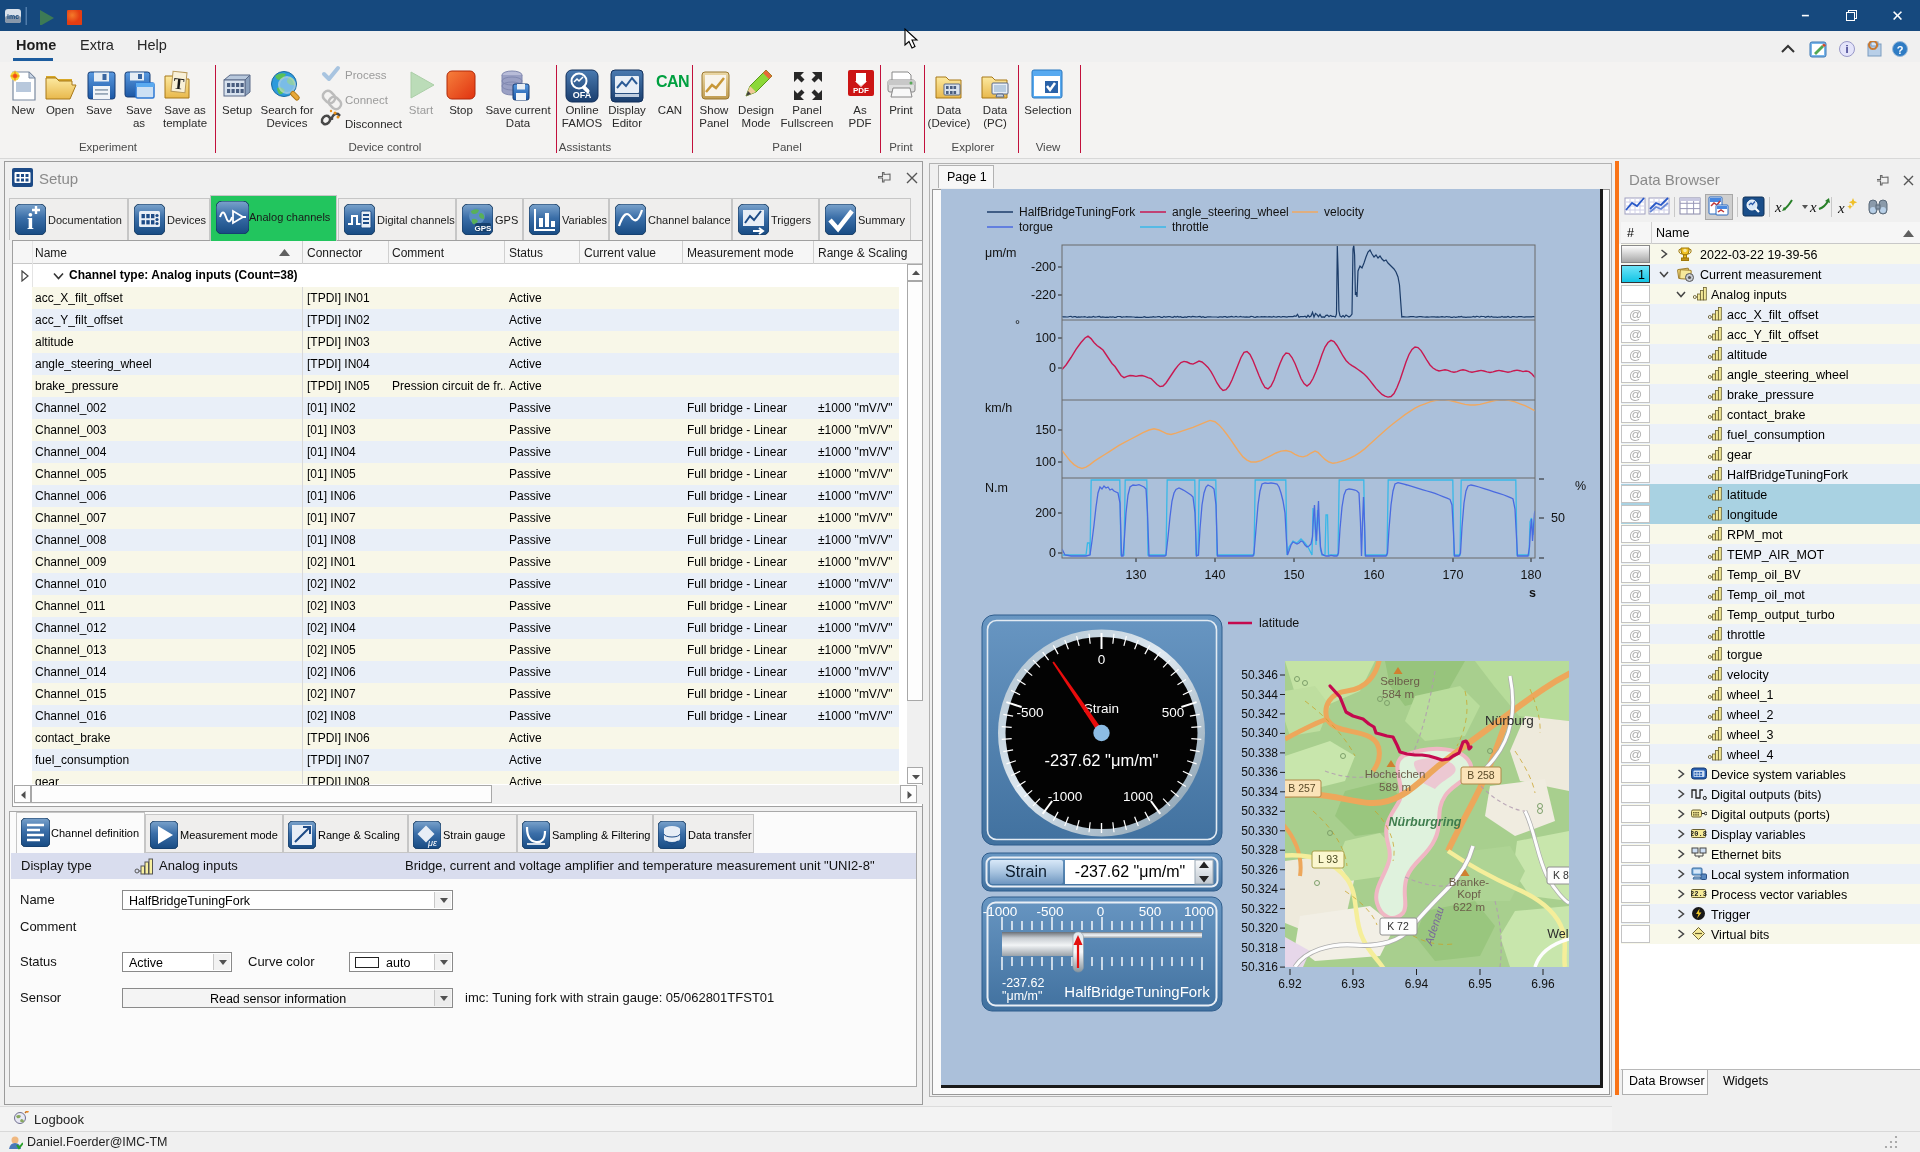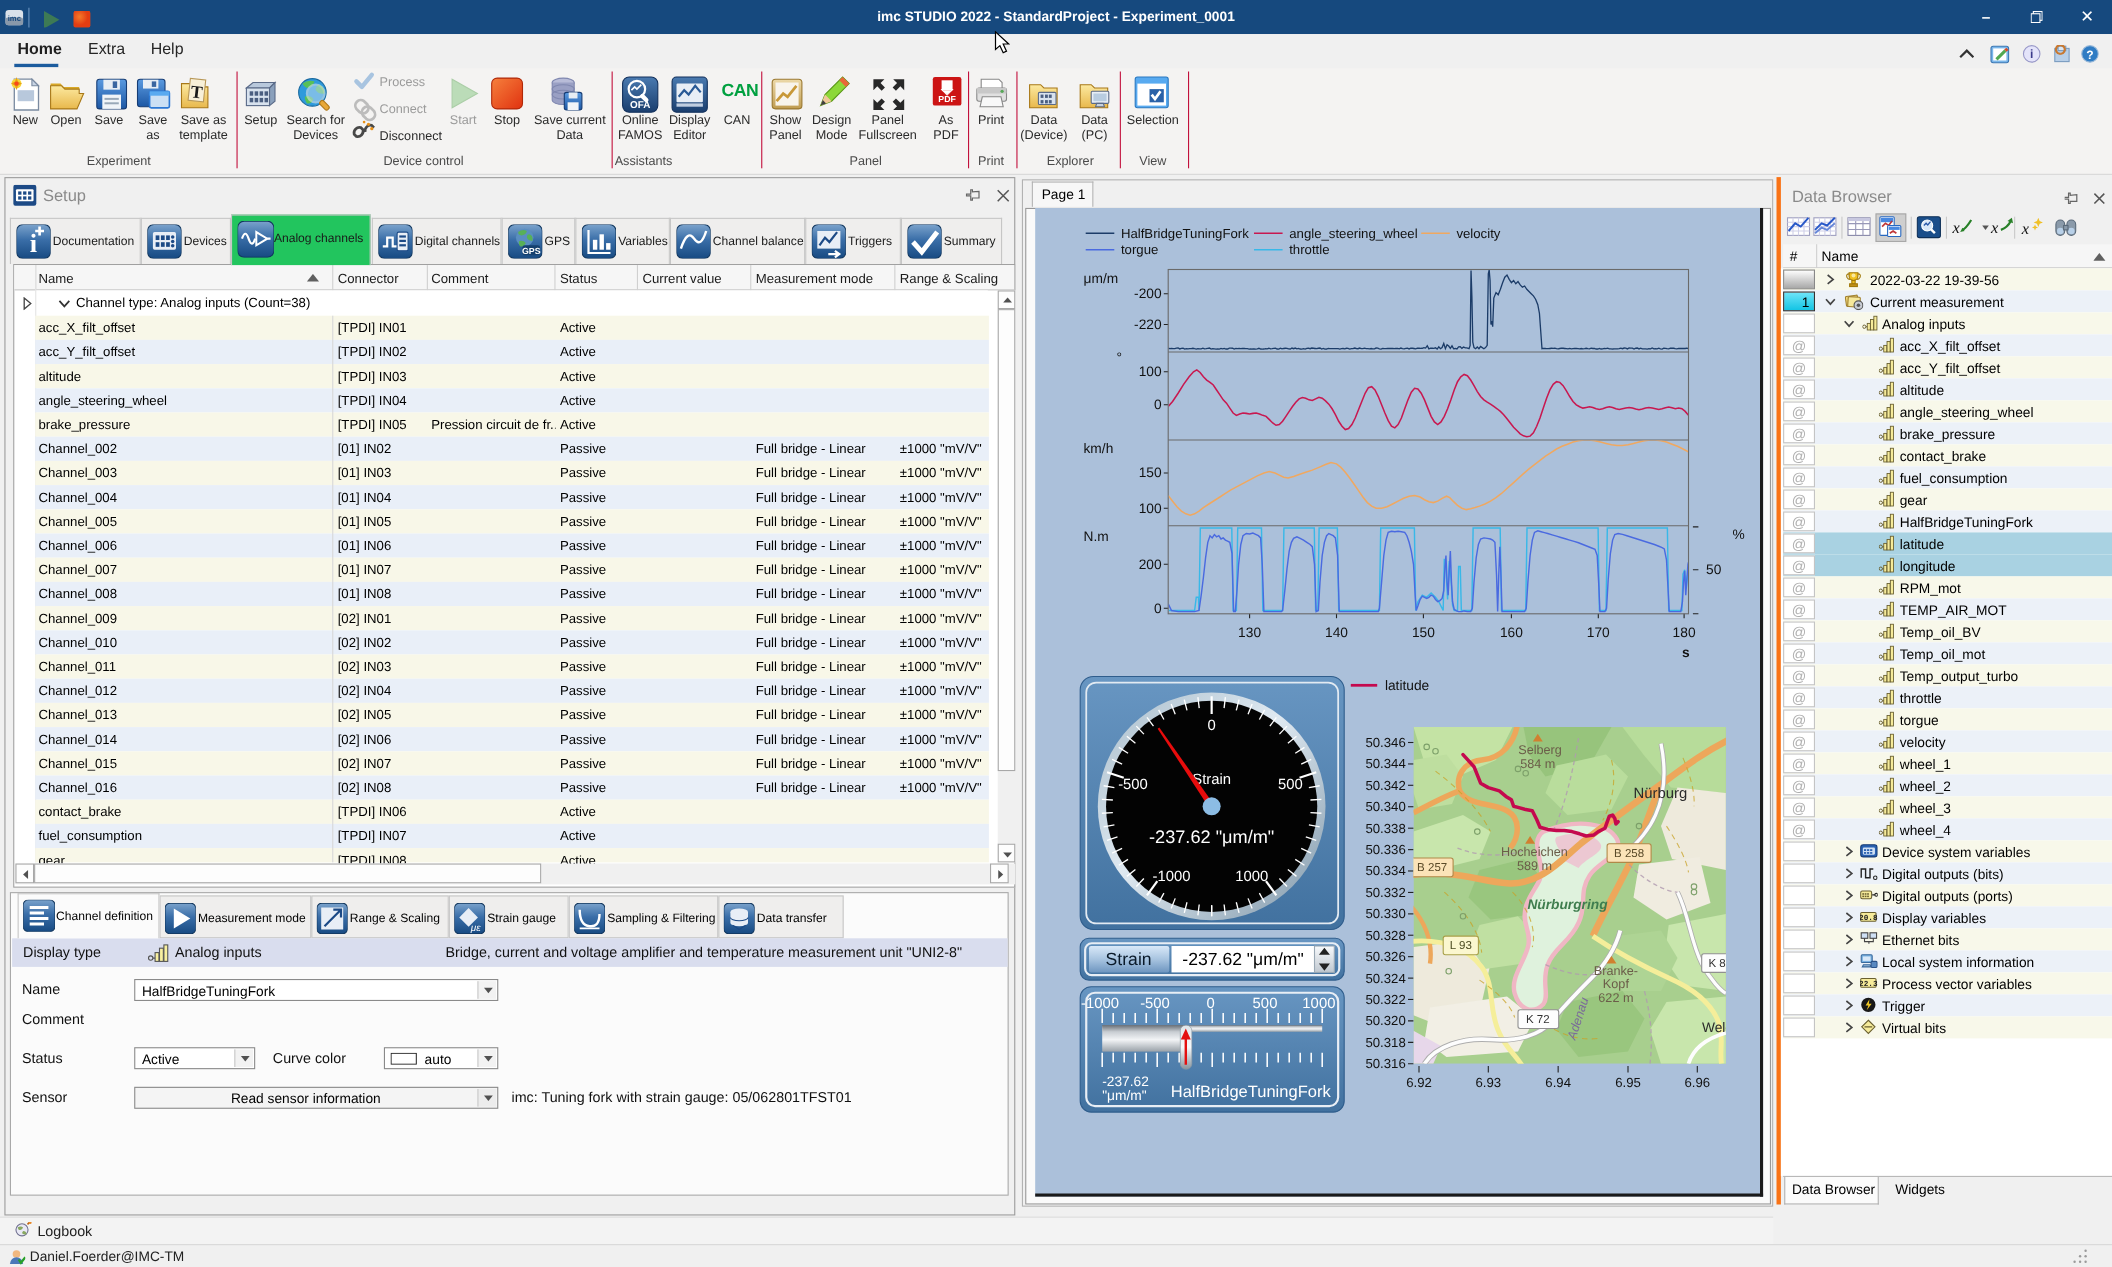--- a/index.html
+++ b/index.html
@@ -26,21 +26,20 @@
   <text x="9" y="12" font-size="7" font-weight="bold" fill="#17497e" text-anchor="middle">imc</text>
   <rect x="21.5" y="-4" width="1.5" height="30" fill="#4f7cab"></rect>
   <path d="M36,3 L36,19 L50,11 Z" fill="#3d7a55"></path>
   <rect x="63" y="3" width="15" height="15" rx="1.5" fill="#e8491a"></rect>
   <radialGradient id="orng" cx="35%" cy="35%">
         <stop offset="0" stop-color="#f47a2a"></stop>
         <stop offset="1" stop-color="#e33d12"></stop>
       </radialGradient>
   <rect x="63" y="3" width="15" height="15" rx="1.5" fill="url(#orng)"></rect>
  </svg>
- <div class="ttext">imc STUDIO 2022 - StandardProject - Experiment_0001</div>
  <div class="winbtn" style="right:92px;font-weight:bold">–</div>
  <div class="winbtn" style="right:46px"><svg width="11" height="11" style="margin-top:10px">
         <rect x="2.5" y="0.5" width="8" height="8" fill="none" stroke="#fff"></rect>
         <rect x="0.5" y="2.5" width="8" height="8" fill="#16497e" stroke="#fff"></rect>
       </svg></div>
  <div class="winbtn" style="right:0px;font-size:15px">✕</div>
 </div>
 <div id="menubar">
  <div class="mitem" style="left:16px;color:#1f1f1f;font-weight:bold">Home</div>
  <div class="abs" style="left:13px;top:27px;width:40px;height:3px;background:#1c5c9e"></div>
@@ -479,21 +478,21 @@
         <div class="tcol" style="left:669px"></div>
         <div class="tcol" style="left:800px"></div>
   </div>
   <div style="position:absolute;left:19px;top:23px;width:866px;height:23px;background:#fff">
    <svg style="position:absolute;left:-12px;top:6px" width="12" height="12">
           <path d="M2,1 L8,6 L2,11 Z" fill="none" stroke="#444" stroke-width="1.2"></path>
         </svg>
    <svg style="position:absolute;left:21px;top:8px" width="11" height="8">
           <path d="M1,1.5 L5.5,6.5 L10,1.5" stroke="#333" stroke-width="1.6" fill="none"></path>
         </svg>
-   <span style="position:absolute;left:37px;top:4px;font-size:12px;font-weight:normal">Channel type: Analog inputs (Count=38)</span>
+   <span style="position:absolute;left:37px;top:4px;font-size:12px;font-weight:bold">Channel type: Analog inputs (Count=38)</span>
   </div>
   <div style="position:absolute;left:19px;top:0px;width:1px;height:543px;background:#e4e4e4"></div>
   <div style="position:absolute;left:289px;top:46px;width:1px;height:497px;background:#d8d8d8;z-index:2"></div>
 <div class="trow rc" style="top:46px;height:22px">
         <span style="left:3px">acc_X_filt_offset</span>
         <span style="left:275px">[TPDI] IN01</span>
         <span style="left:360px"></span>
         <span style="left:477px">Active</span>
         <span style="left:655px"></span>
         <span style="left:786px"></span>
@@ -728,21 +727,21 @@
           <span class="tx">Strain gauge</span>
         </div>
    <div class="btab" style="left:507px;width:136px">
           <svg class="ic" style="position:absolute;left:4px;top:6px" width="28" height="28">
             <rect width="28" height="28" rx="5" fill="url(#tabic)" stroke="#12375e"></rect>
             <path d="M5,6 q0,14 9,15 q9,1 9,-11" fill="none" stroke="#fff" stroke-width="2.2"></path>
             <path d="M5,23 h18" stroke="#fff" stroke-width="1.6"></path>
           </svg>
           <span class="tx">Sampling &amp; Filtering</span>
         </div>
-   <div class="btab" style="left:643px;width:114px">
+   <div class="btab" style="left:643px;width:101px">
           <svg class="ic" style="position:absolute;left:4px;top:6px" width="28" height="28">
             <rect width="28" height="28" rx="5" fill="url(#tabic)" stroke="#12375e"></rect>
             <ellipse cx="14" cy="8" rx="8" ry="3" fill="#e8eef6"></ellipse>
             <path d="M6,8 v10 a8,3 0 0 0 16,0 V8" fill="#e8eef6"></path>
             <path d="M6,13 a8,3 0 0 0 16,0 M14,22 m-6,-2 l6,4 6,-4" fill="none" stroke="#1c4a86"></path>
           </svg>
           <span class="tx">Data transfer</span>
         </div>
   </div>
   <div style="position:absolute;left:1px;top:41px;width:905px;height:26px;background:#d9ddee">

